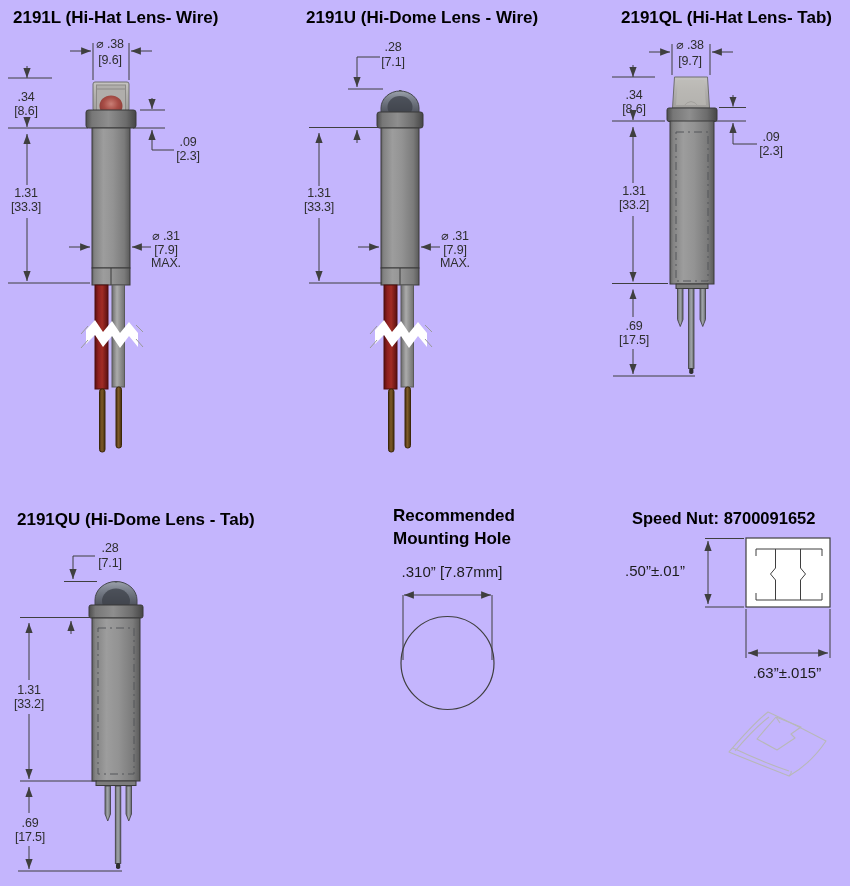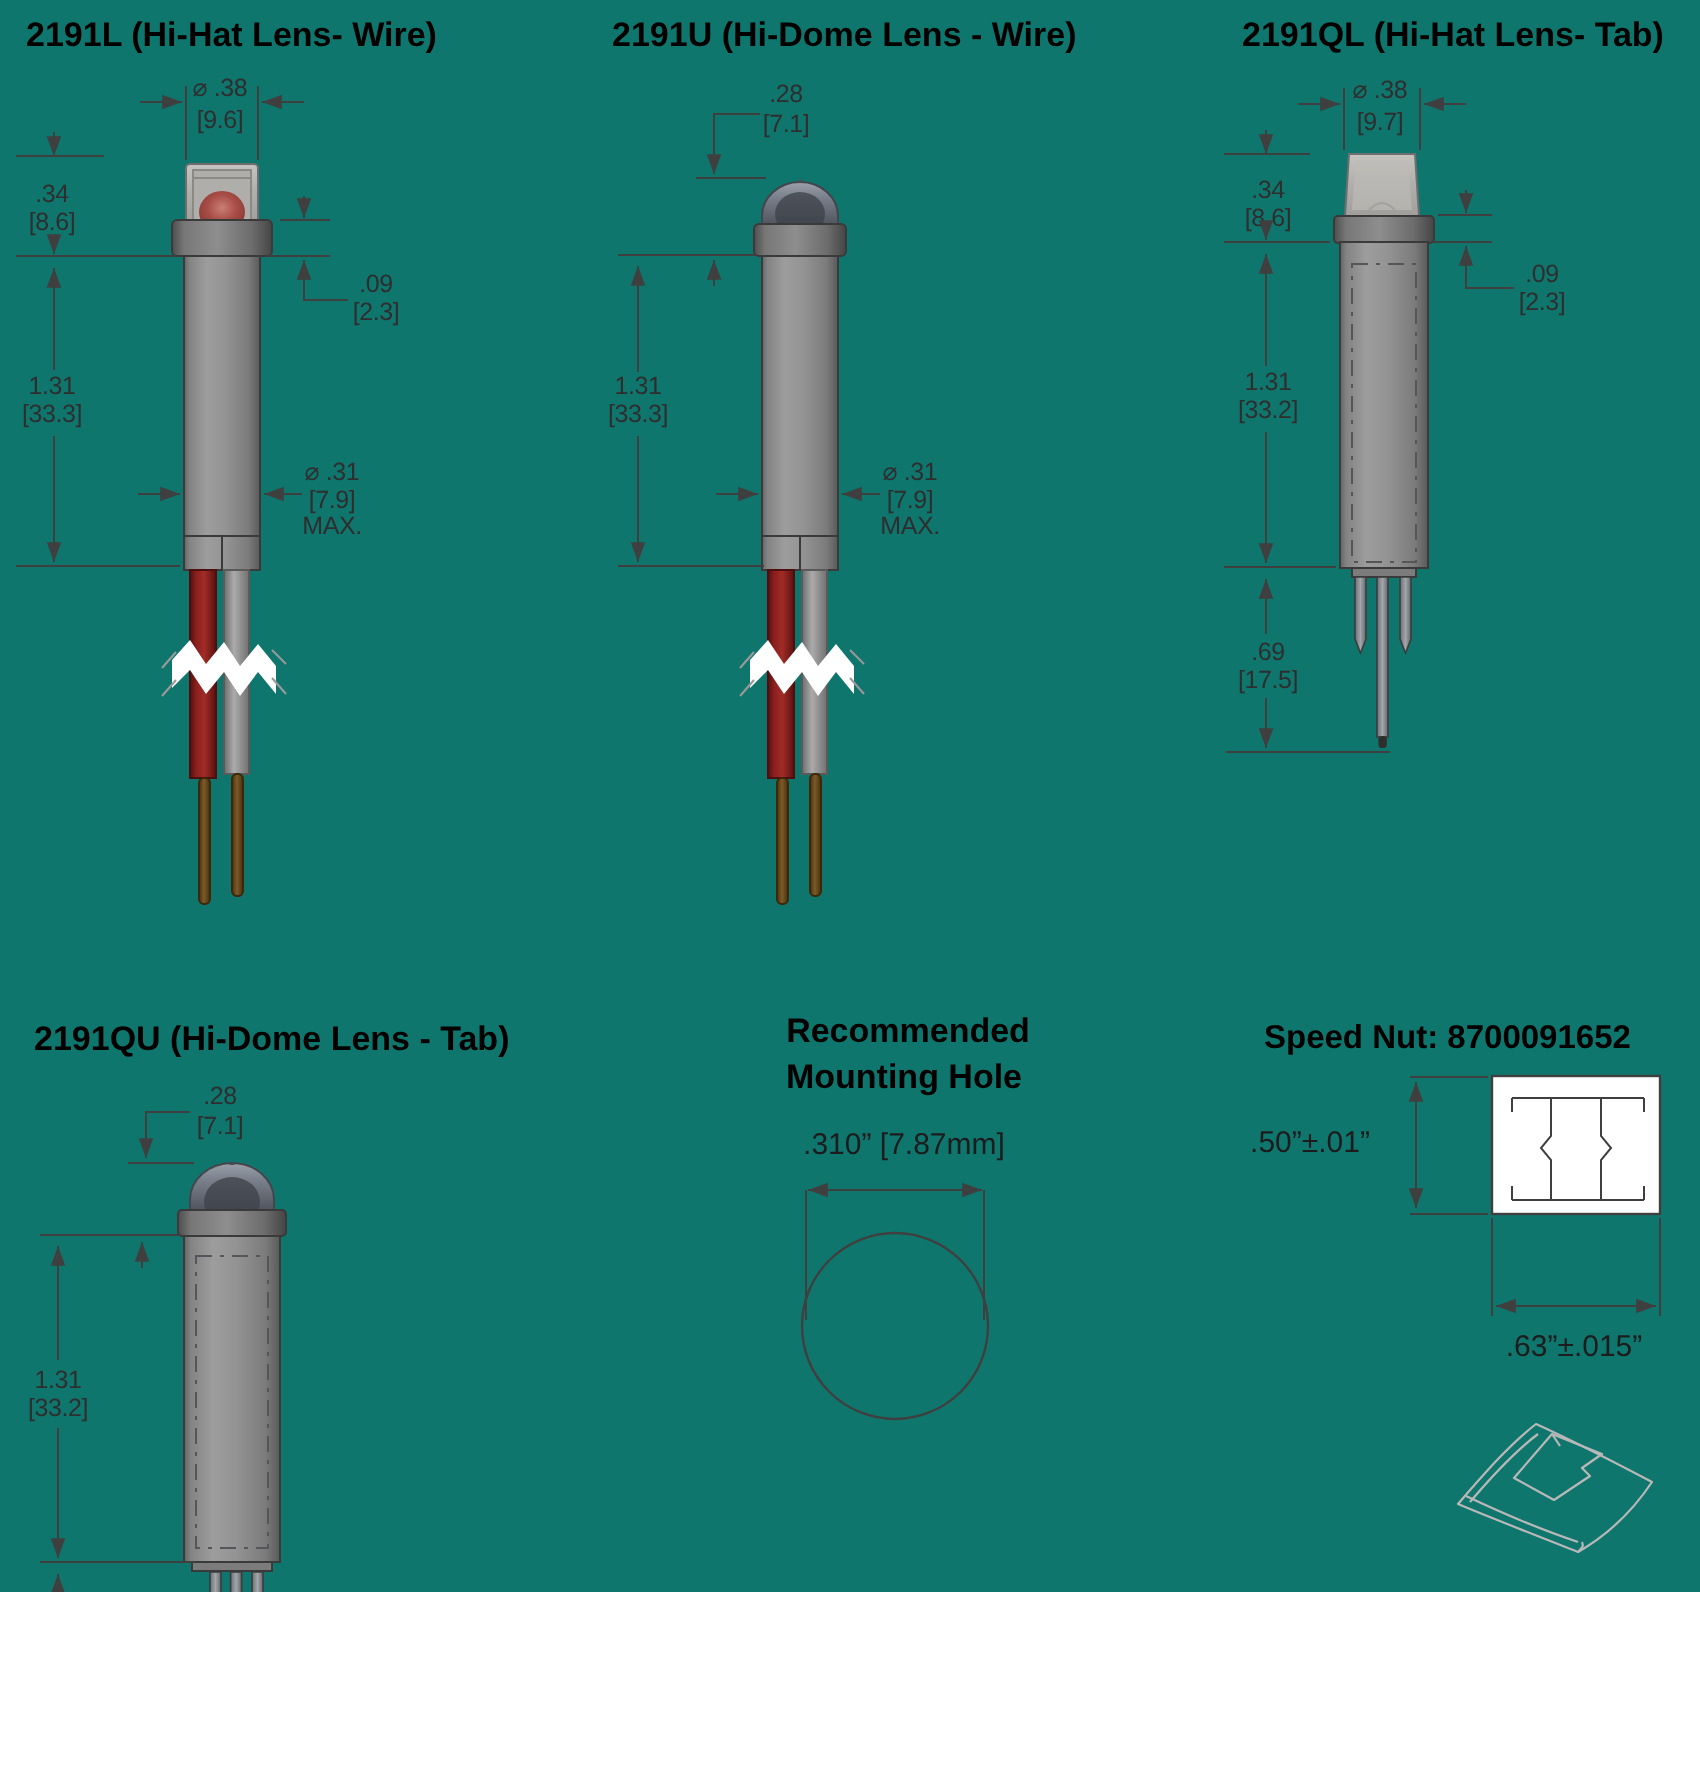--- a/index.html
+++ b/index.html
@@ -1,16 +1,16 @@
 <!DOCTYPE html>
 <html><head>
 <meta charset="utf-8">
 <style>
   html,body{margin:0;padding:0;background:#ffffff;}
-  #stage{position:relative;width:850px;height:796px;background:#0f766e;overflow:hidden;
+  #stage{position:relative;width:850px;height:886px;background:#c4b5fd;overflow:hidden;
          font-family:"Liberation Sans","DejaVu Sans",sans-serif;}
   svg{display:block;}
   text{fill:#111111;}
   .t-title{font-size:17px;font-weight:bold;fill:#000000;}
   .t-title2{font-size:16.5px;font-weight:bold;fill:#000000;}
   .t-sub{font-size:15px;fill:#1c1c1c;}
   .t-dim{font-size:12.5px;fill:#2e2e2e;letter-spacing:-0.2px;}
   .mid{text-anchor:middle;}
   .dimln{stroke:#3f3f3f;stroke-width:1;fill:none;}
   .edge{stroke:#3a3a3a;stroke-width:1;}

